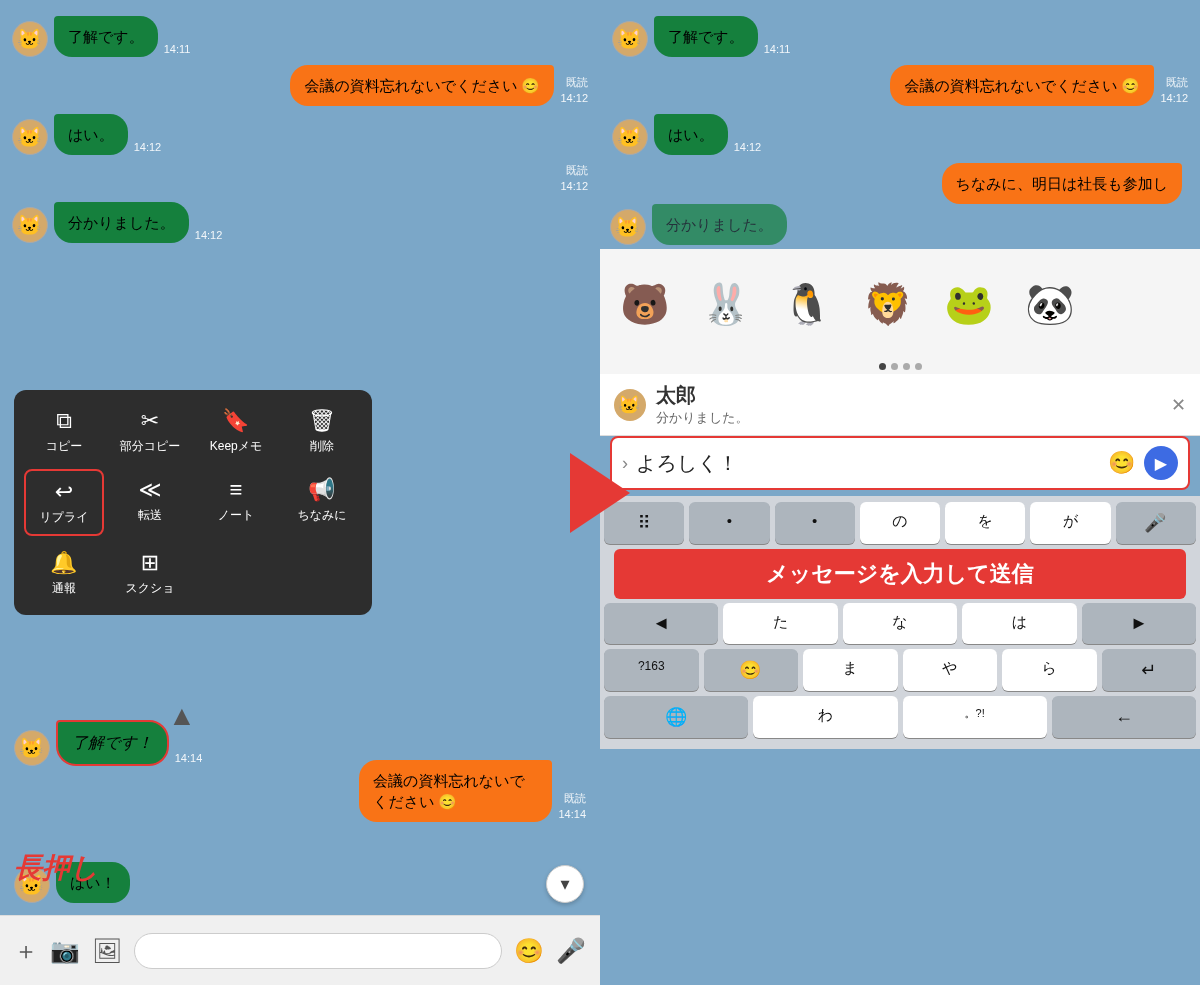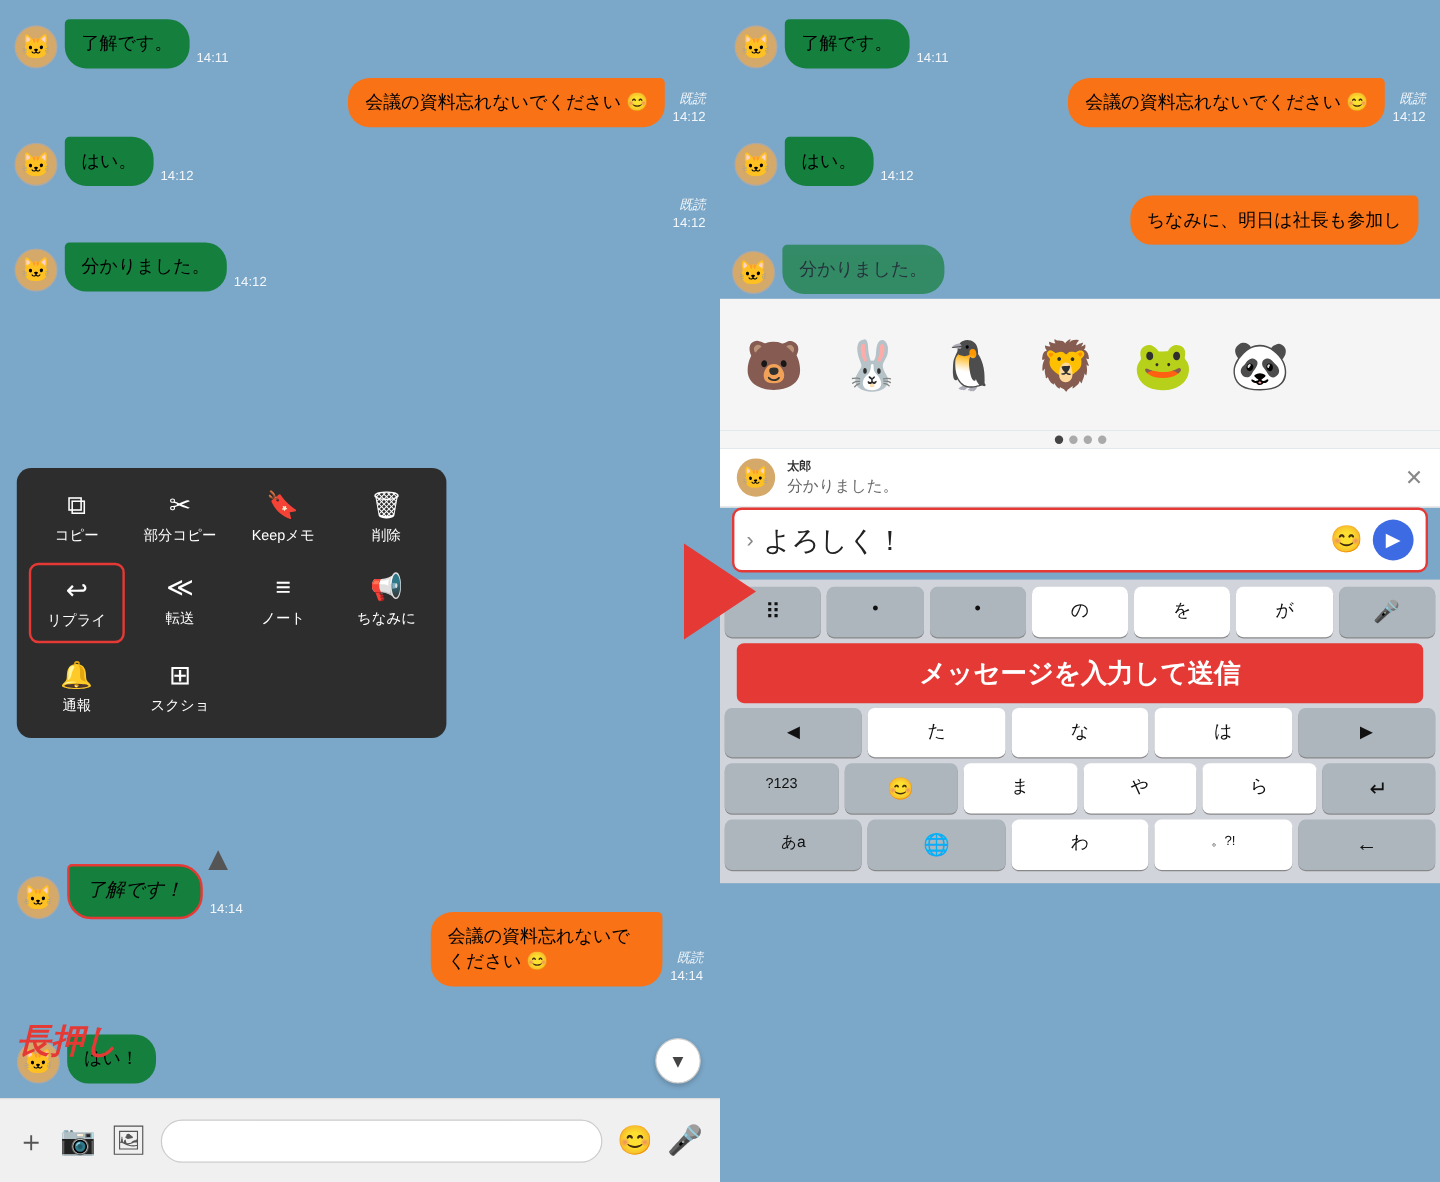--- a/index.html
+++ b/index.html
@@ -90,21 +90,20 @@
       padding-bottom: 2px;
     }
 
     .msg-meta.left-meta {
       align-items: flex-start;
     }
 
     .read-label {
       font-size: 11px;
       color: rgba(255,255,255,0.9);
-      font-style: italic;
     }
 
     
     .context-menu {
       position: absolute;
       left: 14px;
       top: 390px;
       background: #2d2d2d;
       border-radius: 12px;
       padding: 10px;
@@ -225,21 +224,21 @@
       justify-content: space-between;
       border-bottom: 1px solid #ddd;
     }
 
     .reply-info {
       display: flex;
       flex-direction: column;
     }
 
     .reply-name {
-      font-size: 10px;
+      font-size: 20px;
       font-weight: bold;
       color: #333;
     }
 
     .reply-text {
       font-size: 13px;
       color: #666;
     }
 
     .reply-avatar-small {
@@ -268,21 +267,21 @@
 
     .input-expand-icon {
       font-size: 18px;
       color: #888;
     }
 
     .input-field-right {
       flex: 1;
       border: none;
       outline: none;
-      font-size: 23px;
+      font-size: 20px;
       color: #222;
     }
 
     .emoji-btn {
       font-size: 22px;
     }
 
     .send-btn {
       width: 34px;
       height: 34px;
@@ -605,29 +604,28 @@
 
     <div class="kb-row">
       <div class="kb-key dark icon-key">◄</div>
       <div class="kb-key">た</div>
       <div class="kb-key">な</div>
       <div class="kb-key">は</div>
       <div class="kb-key dark icon-key">►</div>
     </div>
 
     <div class="kb-row">
-      <div class="kb-key dark" style="font-size:12px;">?123</div>
+      <div class="kb-key dark" style="font-size:12px;">?163</div>
       <div class="kb-key dark icon-key">😊</div>
       <div class="kb-key">ま</div>
       <div class="kb-key">や</div>
       <div class="kb-key">ら</div>
       <div class="kb-key dark icon-key">↵</div>
     </div>
 
     <div class="kb-row">
-      <div class="kb-key dark" style="font-size:13px;">あa</div>
       <div class="kb-key dark icon-key">🌐</div>
       <div class="kb-key">わ</div>
       <div class="kb-key" style="font-size:11px;">。?!</div>
       <div class="kb-key dark icon-key">←</div>
     </div>
   </div>
 </div>
 
 </body></html>

